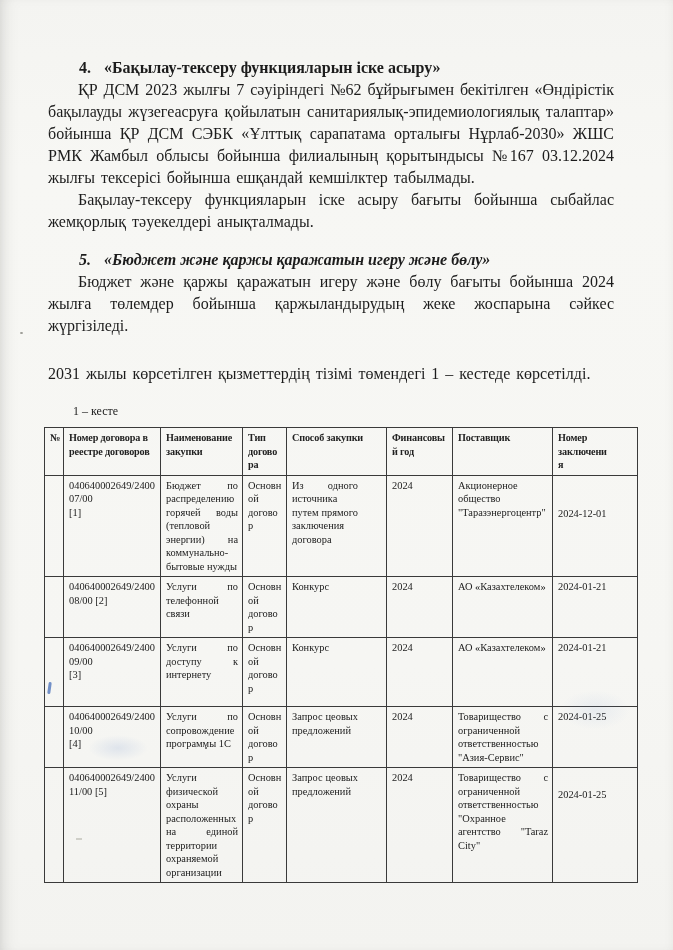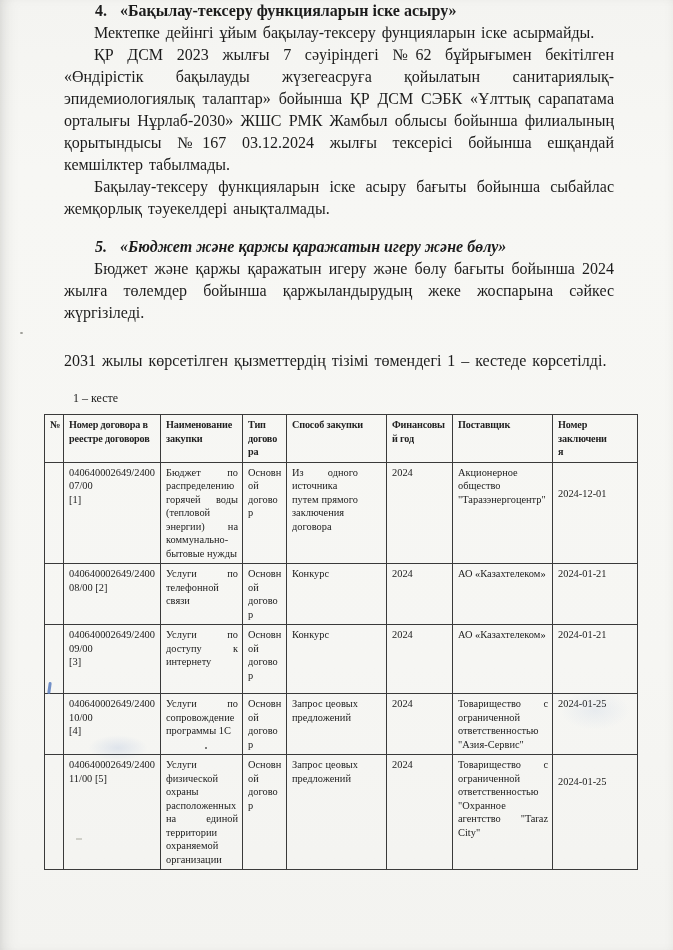--- a/index.html
+++ b/index.html
@@ -7,21 +7,22 @@
     position: relative;
     width: 673px;
     height: 950px;
     background: linear-gradient(180deg, #f4f4f1 0%, #f7f7f4 18%, #f6f6f3 70%, #f3f3f0 100%);
     font-family: "Liberation Serif", "DejaVu Serif", serif;
     color: #1c1c1c;
     overflow: hidden;
     box-shadow: inset 12px 0 18px -14px rgba(90,90,85,0.35), inset -6px 0 14px -12px rgba(120,120,110,0.25);
   }
   .textblock {
-    margin: 0 59px 0 64px;
+    margin: 0 59px 0 48px;
+    padding-top: 57px;
     text-align: justify;
     font-size: 16px;
     line-height: 22px;
   }
   .heading { font-weight: bold; margin: 0 0 0 31px; text-align: left; }
   .heading .num { margin-right: 13px; }
   .para { margin: 0; text-indent: 30px; word-spacing: 0.12em; }
   .heading-5 { margin-top: 16px; font-style: italic; }
   .note { margin-top: 26px; text-indent: 0; }
   .caption { margin: 16px 0 6px 73px; font-size: 12px; line-height: 20px; }
@@ -56,21 +57,21 @@
   tbody tr.r4 { height: 61px; }
   tbody tr.r5 { height: 109px; }
 
   
   table.doc td:nth-child(2) { white-space: pre-line; }
   table.doc td:nth-child(3),
   table.doc td:nth-child(5),
   table.doc td:nth-child(7) { text-align: justify; }
   table.doc td:nth-child(5) { padding-right: 28px; margin-top: 20px; }
   table.doc th:nth-child(8), table.doc td:nth-child(8) { padding-right: 30px; }
-  tbody tr.r1 td:nth-child(8) { padding-top: 24px; margin-top: 25px; }
+  tbody tr.r1 td:nth-child(8) { padding-top: 31px; margin-top: 25px; }
   tbody tr.r5 td:nth-child(8) { padding-top: 20px; }
 
   
   .pen-mark {
     position: absolute; left: 48px; top: 682px;
     width: 3px; height: 12px; border-radius: 2px;
     background: #5b7ec0; opacity: 0.85; transform: rotate(8deg);
   }
   .ink-smudge-1 {
     position: absolute; left: 88px; top: 735px; width: 60px; height: 26px;
@@ -84,21 +85,20 @@
   .speck-2 { position: absolute; left: 20px; top: 332px; width: 3px; height: 2px; background:#9a9a94; border-radius:50%; }
   .speck-3 { position: absolute; left: 76px; top: 838px; width: 6px; height: 2px; background:#cfcfc8; }
 </style>
 </head>
 <body>
 
 <div class="page">
 
   <div class="textblock">
     <p class="heading"><span class="num">4.</span><span>«Бақылау-тексеру функцияларын іске асыру»</span></p>
-    <p class="para">Мектепке дейінгі ұйым бақылау-тексеру фунцияларын іске асырмайды.</p>
     <p class="para">ҚР ДСМ 2023 жылғы 7 сәуіріндегі №62 бұйрығымен бекітілген «Өндірістік бақылауды жүзегеасруға қойылатын санитариялық-эпидемиологиялық талаптар» бойынша ҚР ДСМ СЭБК «Ұлттық сарапатама орталығы Нұрлаб-2030» ЖШС РМК Жамбыл облысы бойынша филиалының қорытындысы №167 03.12.2024 жылғы тексерісі бойынша ешқандай кемшілктер табылмады.</p>
     <p class="para">Бақылау-тексеру функцияларын іске асыру бағыты бойынша сыбайлас жемқорлық тәуекелдері анықталмады.</p>
 
     <p class="heading heading-5"><span class="num">5.</span><span>«Бюджет және қаржы қаражатын игеру және бөлу»</span></p>
     <p class="para">Бюджет және қаржы қаражатын игеру және бөлу бағыты бойынша 2024 жылға төлемдер бойынша қаржыландырудың жеке жоспарына сәйкес жүргізіледі.</p>
 
     <p class="para note">2031 жылы көрсетілген қызметтердің тізімі төмендегі 1 – кестеде көрсетілді.</p>
   </div>
 
   <p class="caption">1 – кесте</p>

